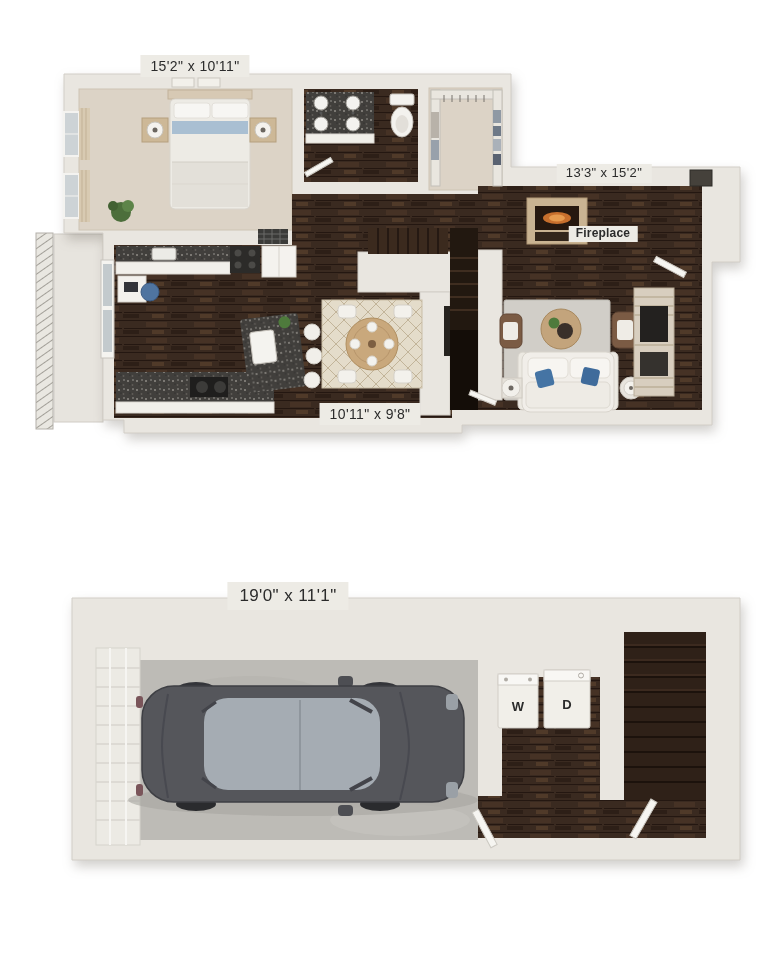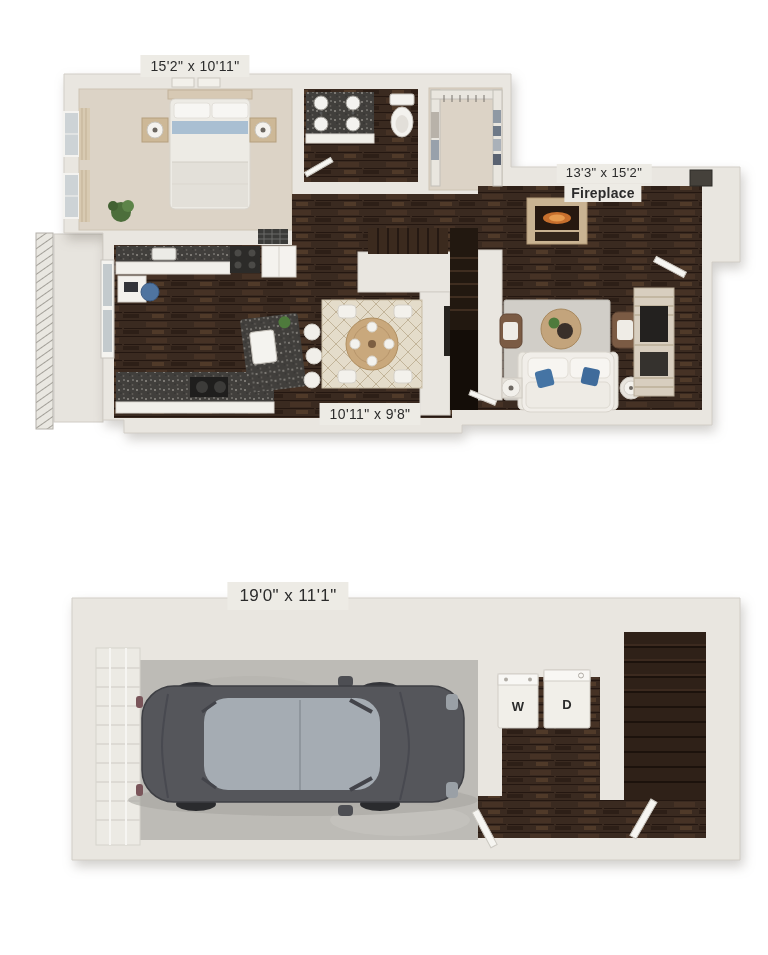--- a/index.html
+++ b/index.html
@@ -4,21 +4,21 @@
 <style>
   html,body{margin:0;padding:0;background:#ffffff;}
   .canvas{position:relative;width:768px;height:955px;background:#ffffff;overflow:hidden;
           font-family:"Liberation Sans",sans-serif;}
   .plan-svg{position:absolute;left:0;top:0;}
   .sil{filter:drop-shadow(3px 6px 6px rgba(90,84,72,.28));}
   .tab{position:absolute;transform:translateX(-50%);background:#edebe5;color:#2b2b2b;
        white-space:nowrap;text-align:center;letter-spacing:.4px;line-height:1.15;}
   .tab-main{font-size:14px;padding:3px 10px;}
   .tab-living{font-size:13px;padding:2px 9px;}
-  .tab-sub{font-size:14px;font-weight:bold;padding:1px 7px;letter-spacing:.2px;}
+  .tab-sub{font-size:12px;font-weight:bold;padding:1px 7px;letter-spacing:.2px;margin-top:42px;}
   .tab-garage{font-size:17px;padding:4px 12px;}
   .wd-letter{font-family:"Liberation Sans",sans-serif;font-size:13px;font-weight:600;fill:#2b2b2b;}
 </style>
 </head>
 <body>
 
 <div class="canvas">
 
 <svg class="plan-svg" width="768" height="955" viewBox="0 0 768 955">
   <defs>

